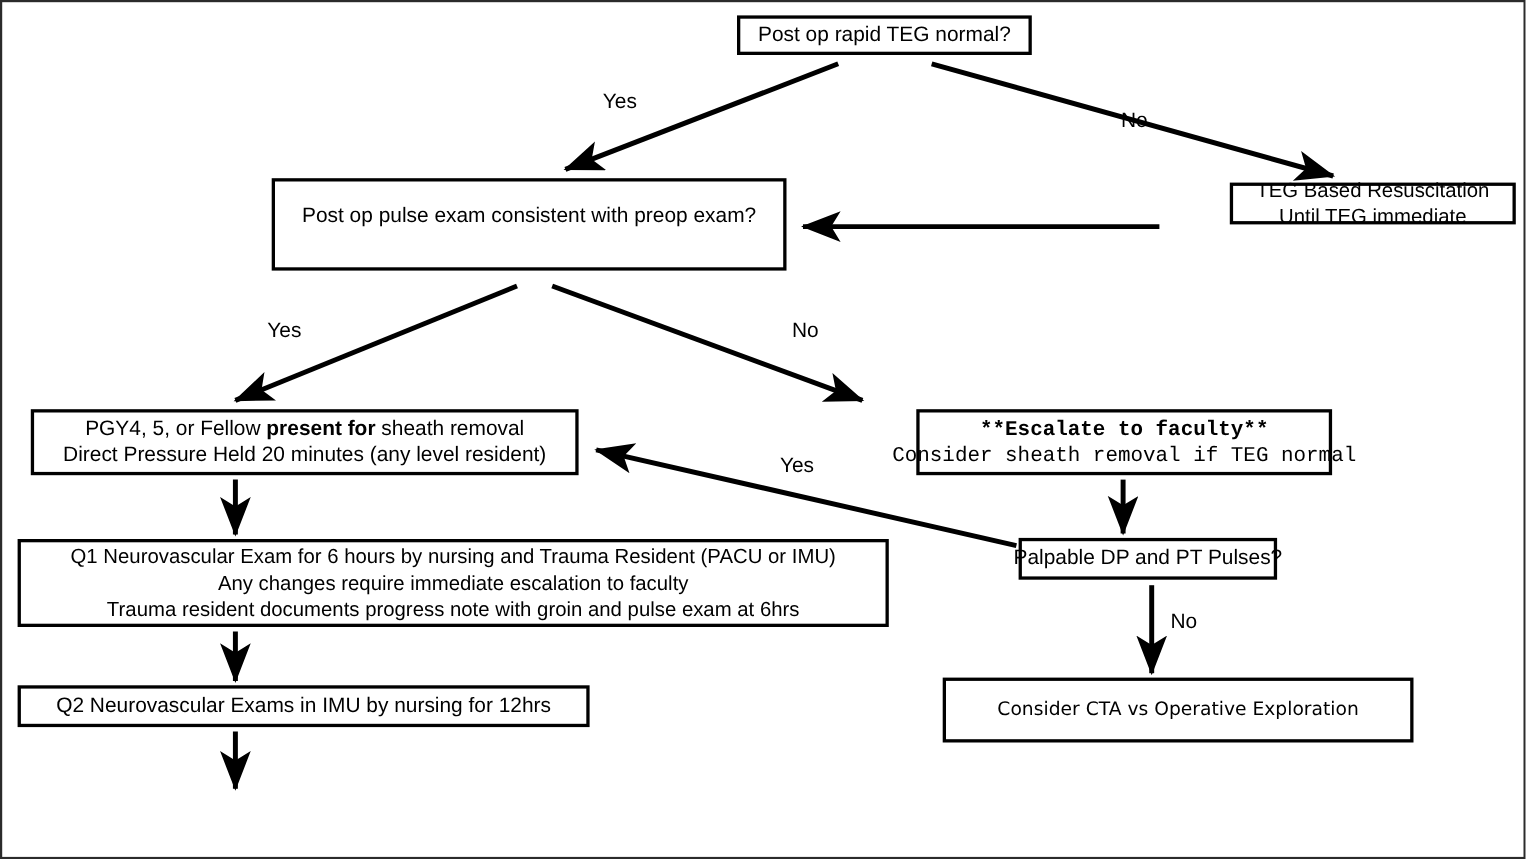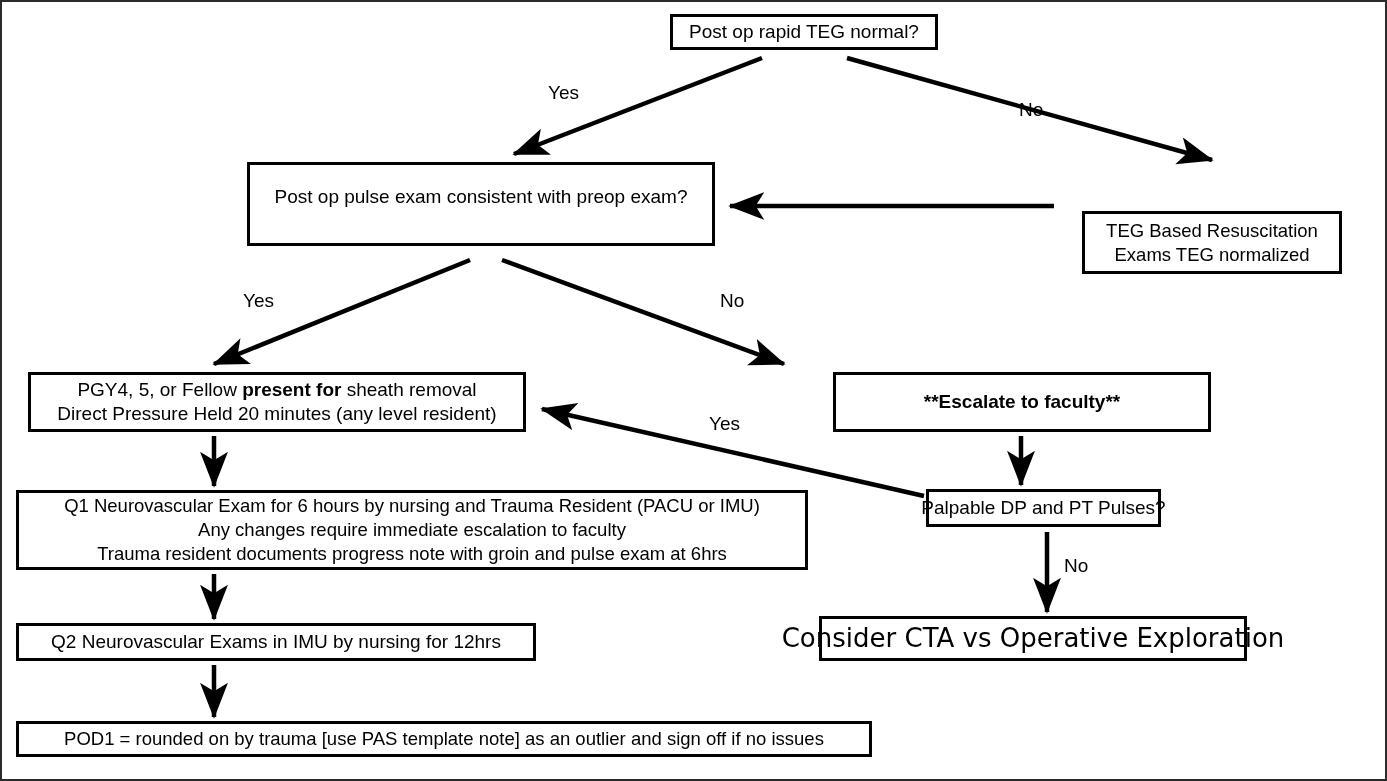--- a/index.html
+++ b/index.html
@@ -36,27 +36,27 @@
   .node .ln {
     display: block;
     white-space: nowrap;
   }
   .b { font-weight: bold; }
 
   
   #n-top          { left: 668px;  top: 12px;  width: 268px; height: 36px;  font-size: 19px; }
   #n-pulse        { left: 245px;  top: 160px; width: 468px; height: 84px;  font-size: 19px; }
   #n-pulse .gap   { height: 14px; }
-  #n-teg          { left: 1080px; top: 164px; width: 260px; height: 63px;  font-size: 18.5px; margin-top: 45px; }
+  #n-teg          { left: 1116px; top: 164px; width: 260px; height: 38px;  font-size: 18.5px; }
   #n-pgy          { left: 26px;   top: 370px; width: 498px; height: 60px;  font-size: 19px; }
-  #n-escalate     { left: 831px;  top: 370px; width: 378px; height: 60px;  font-size: 19px; }
+  #n-escalate     { left: 831px;  top: 370px; width: 378px; height: 60px;  font-size: 19px; font-family: Liberation Mono, monospace; }
   #n-q1           { left: 14px;   top: 488px; width: 792px; height: 80px;  font-size: 18.5px; }
   #n-palp         { left: 924px;  top: 487px; width: 235px; height: 38px;  font-size: 19px; }
   #n-q2           { left: 14px;   top: 621px; width: 520px; height: 38px;  font-size: 19px; }
-  #n-cta          { left: 817px;  top: 614px; width: 428px; height: 45px;  font-size: 26px;
+  #n-cta          { left: 855px;  top: 614px; width: 428px; height: 59px;  font-size: 17px;
                     font-family: "DejaVu Sans", sans-serif; }
   #n-pod1         { left: 14px;   top: 719px; width: 856px; height: 36px;  font-size: 18.5px; }
 
   
   .edge-label {
     position: absolute;
     font-size: 19px;
     color: #000;
     white-space: nowrap;
     z-index: 4;
@@ -117,53 +117,51 @@
     <span class="ln">Post op rapid TEG normal?</span>
   </div>
 
   <div class="node" id="n-pulse">
     <span class="ln">Post op pulse exam consistent with preop exam?</span>
     <span class="gap"></span>
   </div>
 
   <div class="node" id="n-teg">
     <span class="ln">TEG Based Resuscitation</span>
-    <span class="ln">Exams TEG normalized</span>
+    <span class="ln">Until TEG immediate</span>
   </div>
 
   <div class="node" id="n-pgy">
     <span class="ln"><span>PGY4, 5, or Fellow </span><span class="b">present for</span><span> sheath removal</span></span>
     <span class="ln">Direct Pressure Held 20 minutes (any level resident)</span>
   </div>
 
   <div class="node" id="n-escalate">
     <span class="ln b">**Escalate to faculty**</span>
+    <span class="ln">Consider sheath removal if TEG normal</span>
   </div>
 
   <div class="node" id="n-q1">
     <span class="ln">Q1 Neurovascular Exam for 6 hours by nursing and Trauma Resident (PACU or IMU)</span>
     <span class="ln">Any changes require immediate escalation to faculty</span>
     <span class="ln">Trauma resident documents progress note with groin and pulse exam at 6hrs</span>
   </div>
 
   <div class="node" id="n-palp">
     <span class="ln">Palpable DP and PT Pulses?</span>
   </div>
 
   <div class="node" id="n-q2">
     <span class="ln">Q2 Neurovascular Exams in IMU by nursing for 12hrs</span>
   </div>
 
   <div class="node" id="n-cta">
     <span class="ln">Consider CTA vs Operative Exploration</span>
   </div>
 
-  <div class="node" id="n-pod1">
-    <span class="ln">POD1 = rounded on by trauma [use PAS template note] as an outlier and sign off if no issues</span>
-  </div>
 
   <span class="edge-label" id="lbl-yes1">Yes</span>
   <span class="edge-label" id="lbl-no1">No</span>
   <span class="edge-label" id="lbl-yes2">Yes</span>
   <span class="edge-label" id="lbl-no2">No</span>
   <span class="edge-label" id="lbl-yes3">Yes</span>
   <span class="edge-label" id="lbl-no3">No</span>
 
 </div>
 

